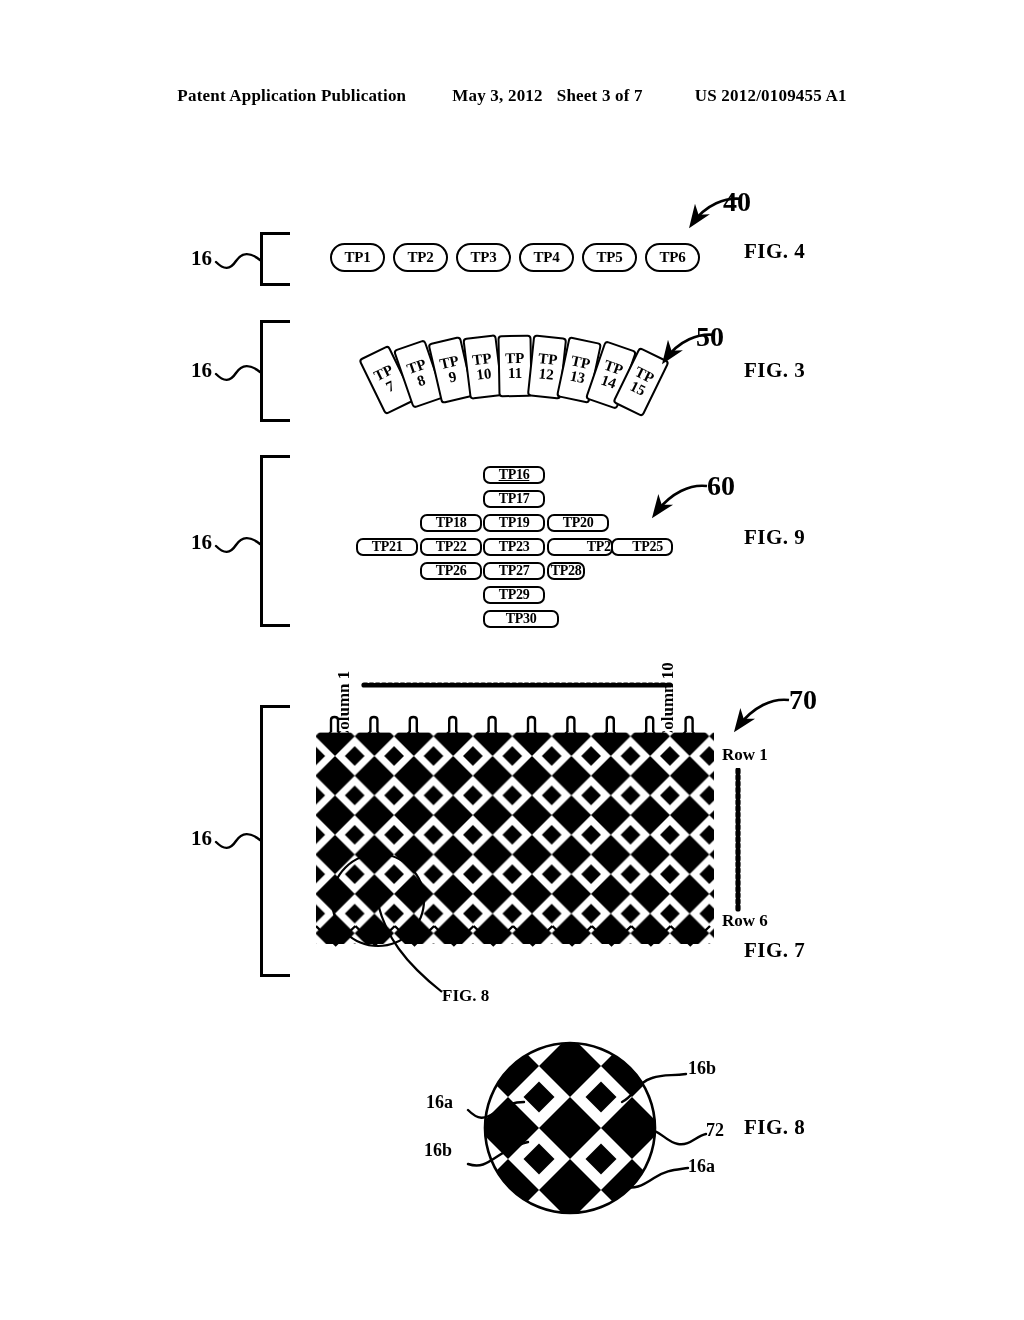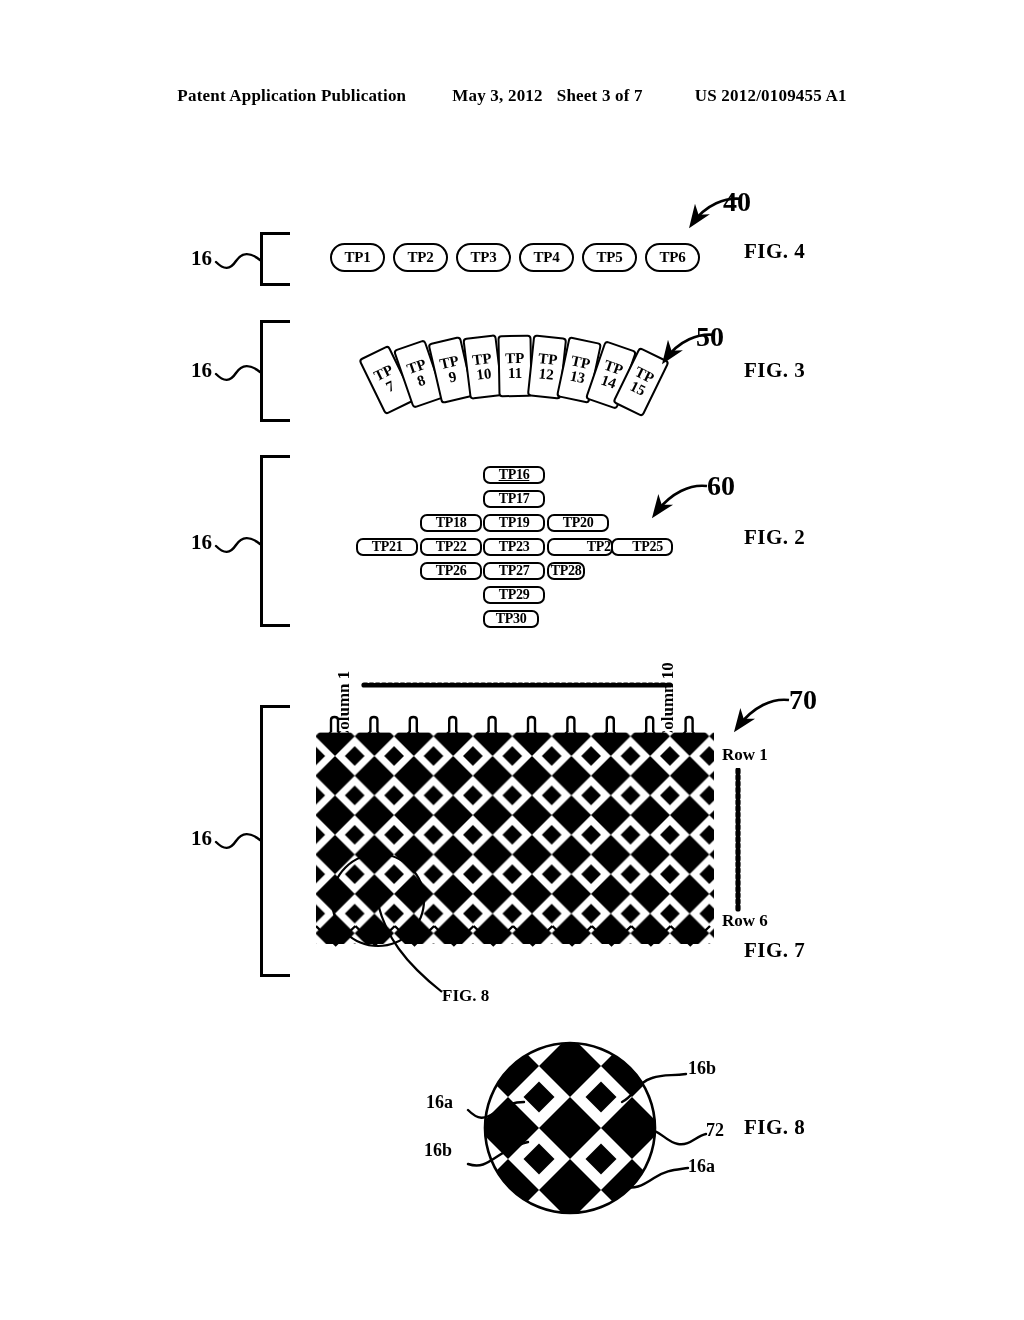--- a/index.html
+++ b/index.html
@@ -318,35 +318,35 @@
       <span>TP27</span>
     </div>
   <div class="tbox" style="left:547px;top:562px;width:38px;">
       <span>TP28</span>
     </div>
 
   <div class="tbox" style="left:483px;top:586px;width:62px;">
       <span>TP29</span>
     </div>
 
-  <div class="tbox" style="left:483px;top:610px;width:56px;">
+  <div class="tbox" style="left:483px;top:610px;width:76px;">
       <span>TP30</span>
     </div>
 
   <svg class="abs" style="left:645px;top:478px;" width="68" height="50">
     <defs>
       <marker id="arrowhead6" markerWidth="9" markerHeight="9" refX="7" refY="4.5" orient="auto">
         <path d="M9,4.5 L0,1 L2.6,4.5 L0,8 Z" fill="#000"></path>
       </marker>
     </defs>
     <path d="M62,8 C46,6 26,14 10,36" stroke="#000" stroke-width="2.6" fill="none" marker-end="url(#arrowhead6)"></path>
   </svg>
   <div class="ref-num" style="left:707px;top:470px;">60</div>
 
-  <div class="fig-label" style="left:744px;top:525px;">FIG. 2</div>
+  <div class="fig-label" style="left:744px;top:525px;">FIG. 9</div>
 </div>
 
 <div class="abs" style="left:0;top:0;width:1024px;height:0;">
 
   <div class="label-16" style="left:191px;top:826px;">16</div>
   <svg class="abs" style="left:214px;top:824px;" width="56" height="30">
     <path d="M2,18 C10,26 16,26 22,17 C28,8 36,8 46,16" stroke="#000" stroke-width="2.4" fill="none" stroke-linecap="round"></path>
   </svg>
   <div class="bracket" style="left:260px;top:705px;width:30px;height:272px;"></div>
 

